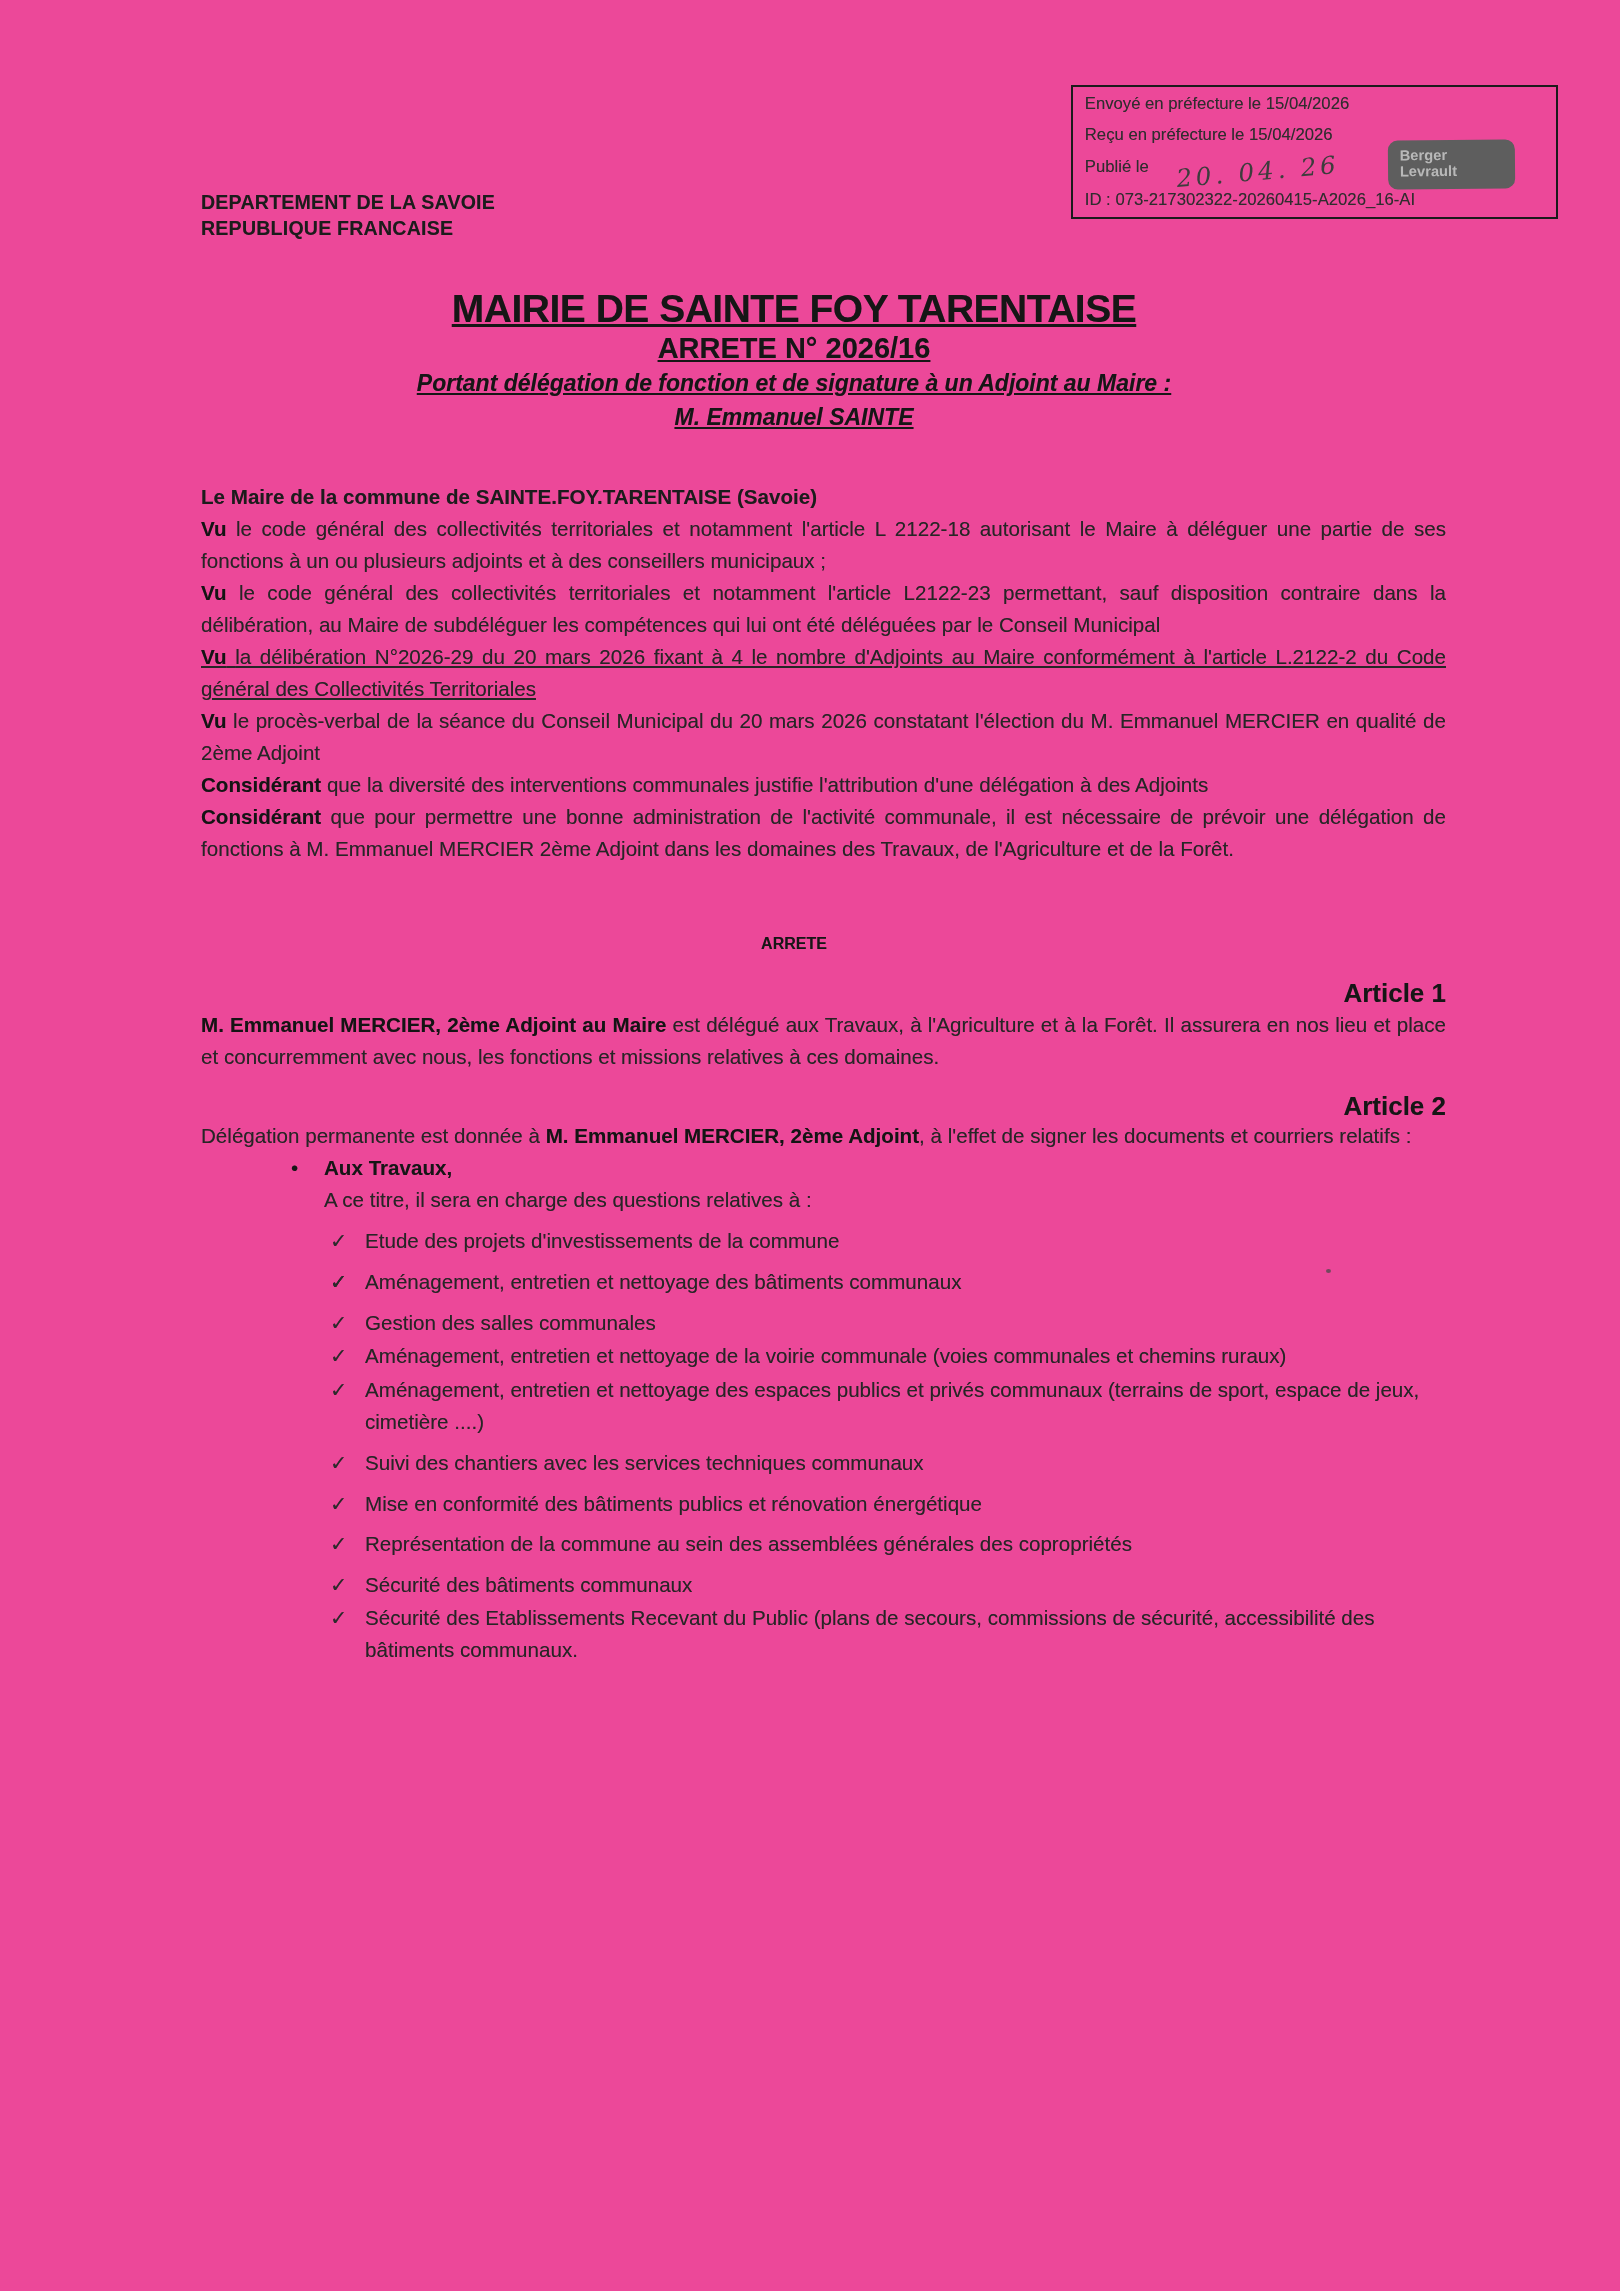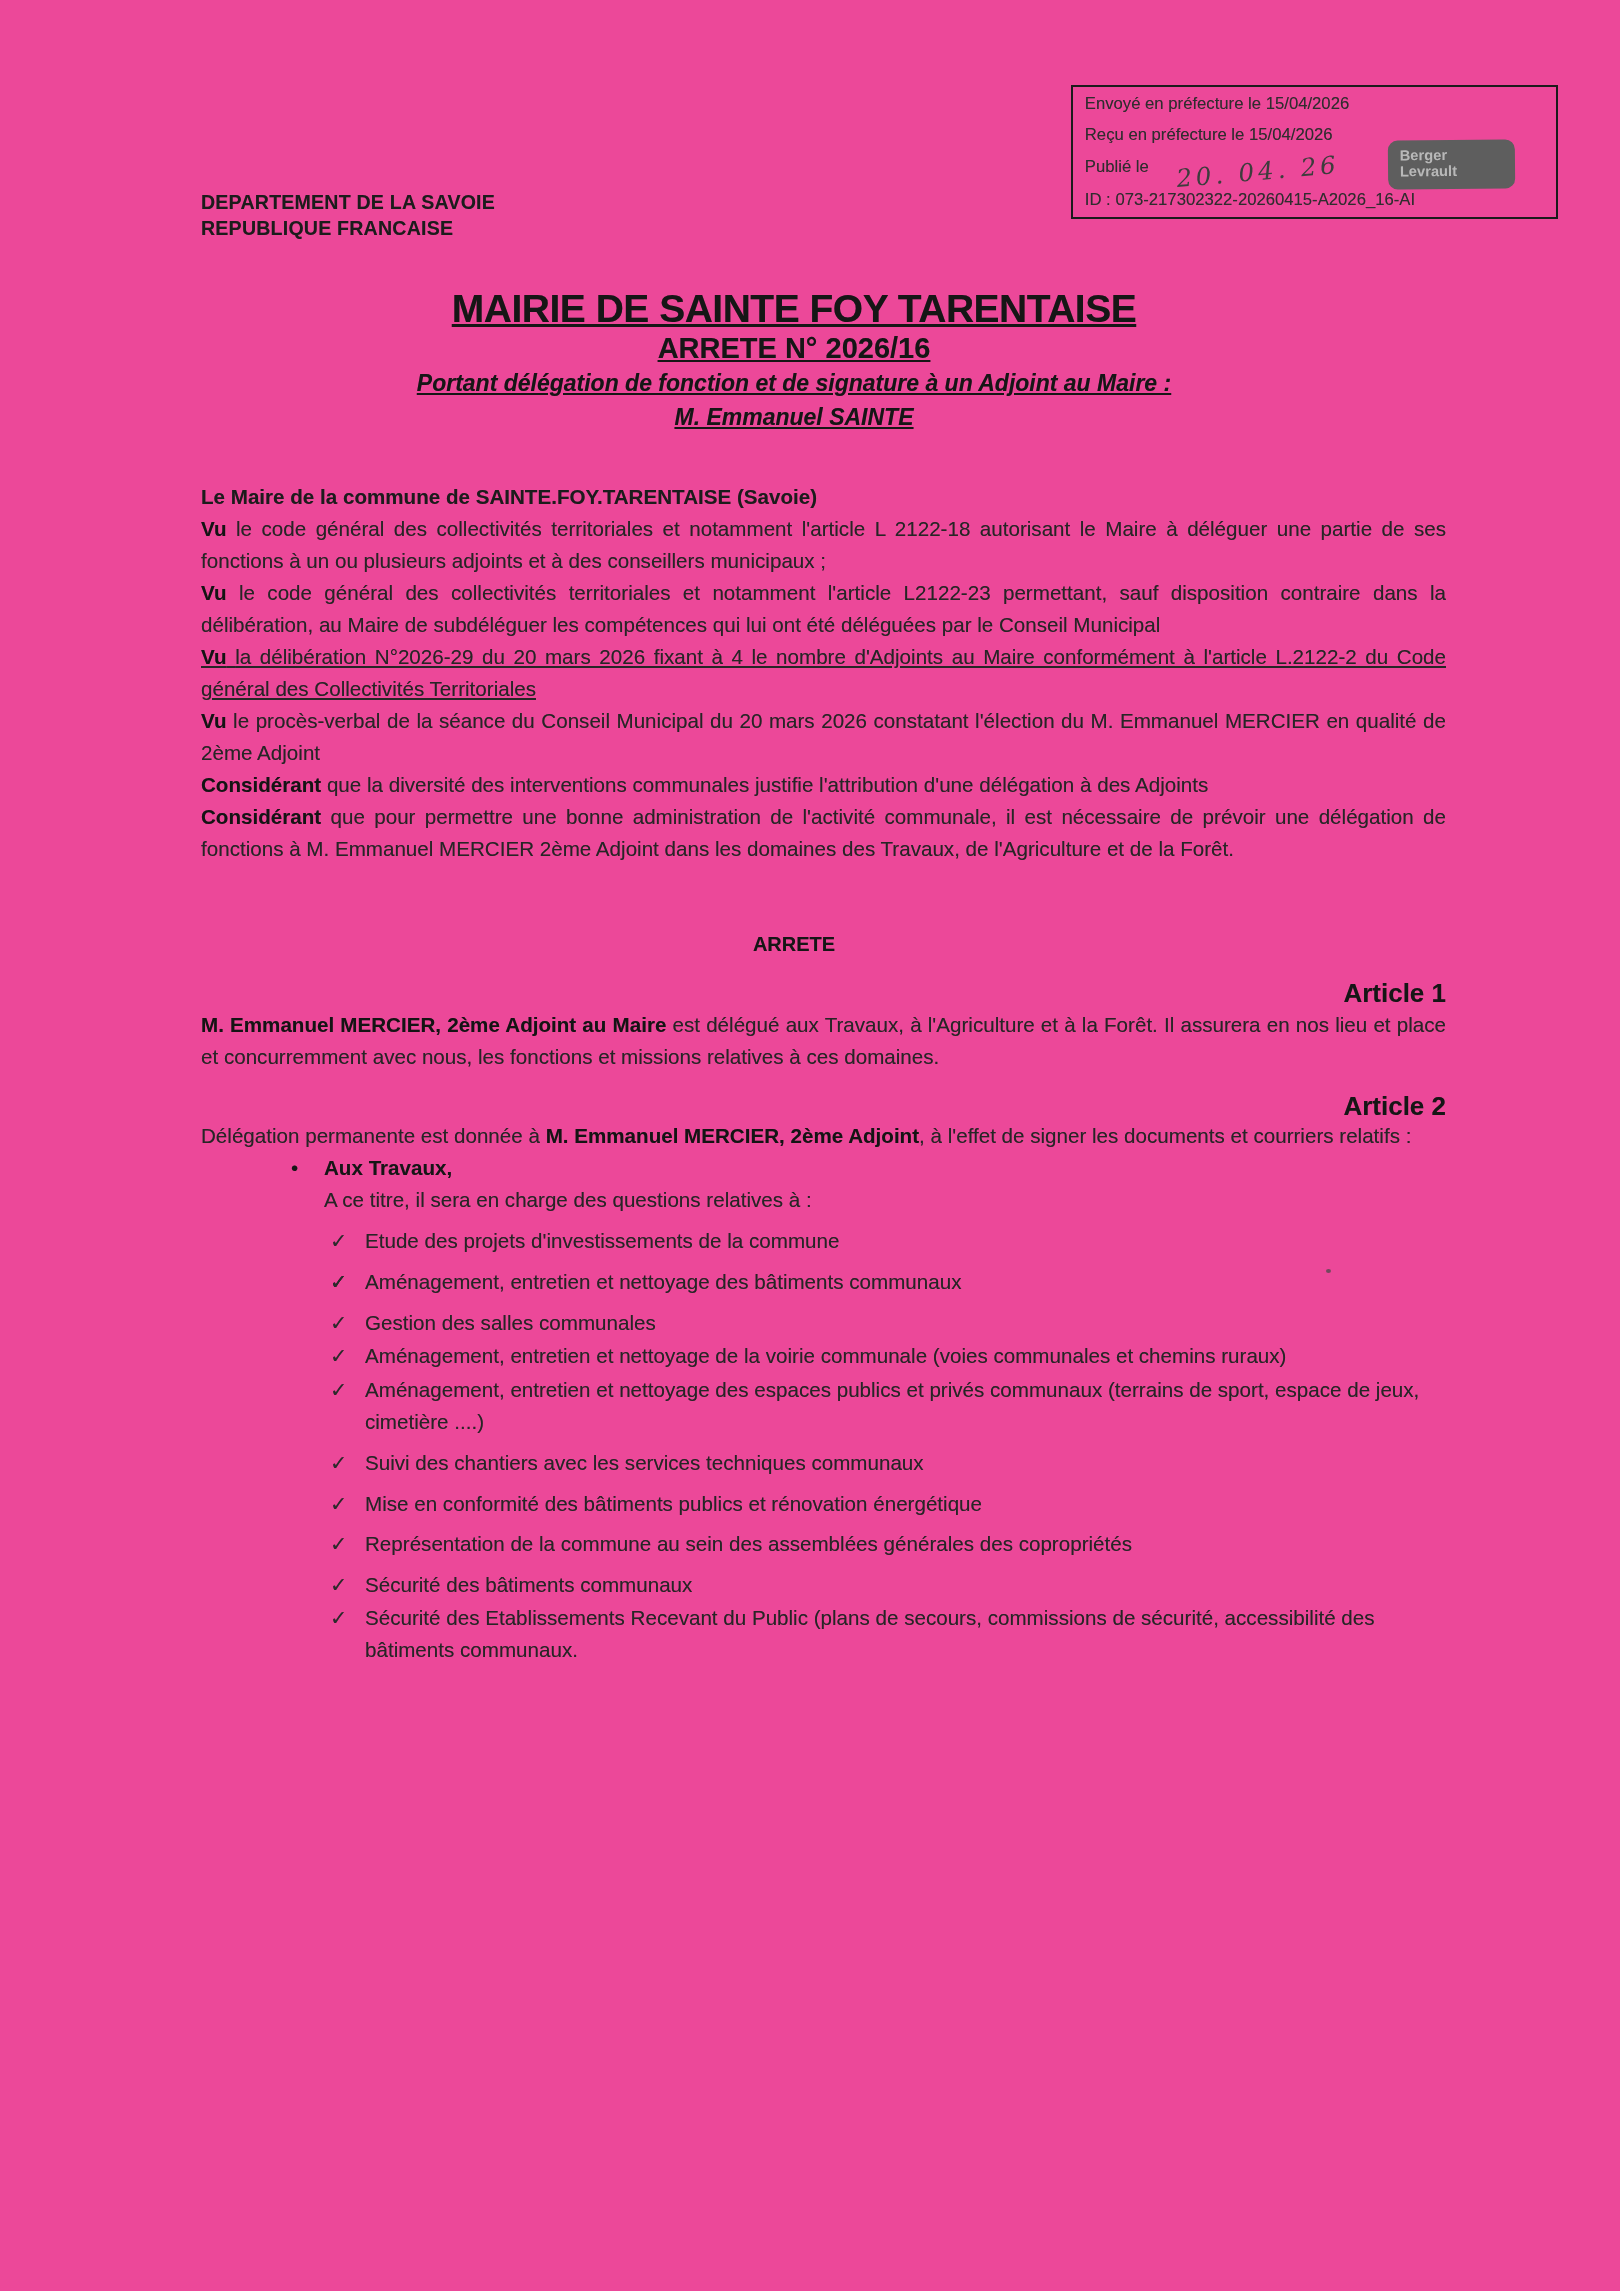--- a/index.html
+++ b/index.html
@@ -49,21 +49,21 @@
   .t-mairie{font-size:39px;font-weight:700;line-height:45px;letter-spacing:-0.5px;}
   .t-no{font-size:29px;font-weight:700;line-height:35px;}
   .t-subject{font-size:23px;font-weight:700;font-style:italic;line-height:34px;}
   .opening{margin-top:47px;font-weight:700;color:#1c1c1c;}
   p.clause{margin:0;text-align:justify;}
   .clause b{color:#141414;}
   .mt20{margin-top:19.6px;} .mt27{margin-top:26.5px;} .mt15{margin-top:14.7px;text-decoration:underline;}
   .mt24{margin-top:23.5px;} .mt22{margin-top:21.6px;}
   .arrete-heading{
     margin-top:63px;text-align:center;margin-right:59px;
-    font-weight:700;font-size:20px;color:#161616;
+    font-weight:700;font-size:16px;color:#161616;
   }
   .article-heading{
     margin-top:16.7px;font-weight:700;font-size:26px;color:#161616;
     text-underline-offset:3.9px;text-align:right;
   }
   .article-heading.a2{margin-top:17.6px;}
   p.article-text{margin:0;text-align:justify;}
   p.article-text b{color:#141414;}
   .para-tight{line-height:27.4px;}
   .bullet-row{margin-top:2px;padding-left:123px;position:relative;font-weight:700;color:#161616;}

